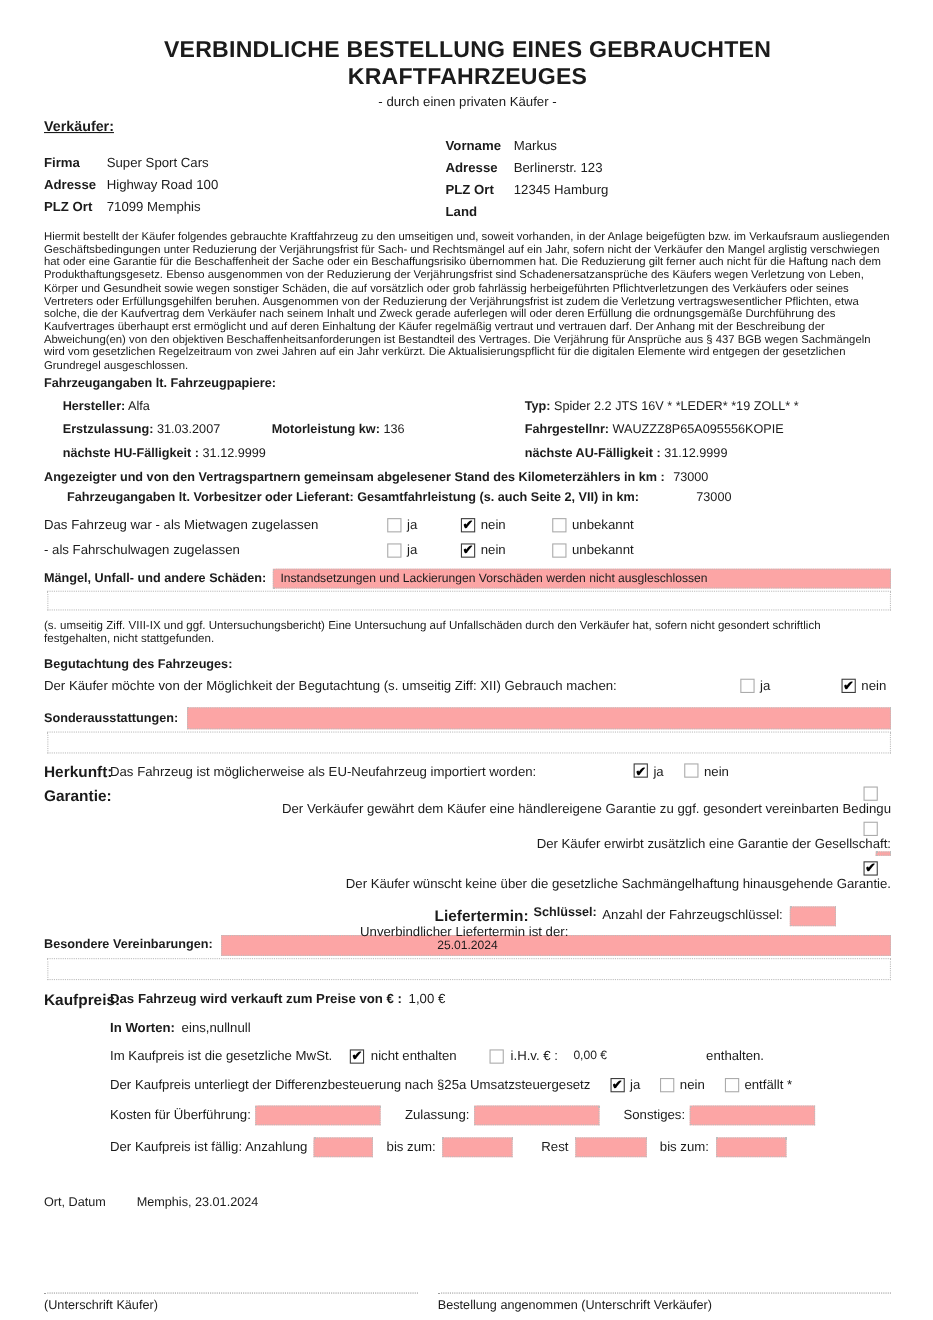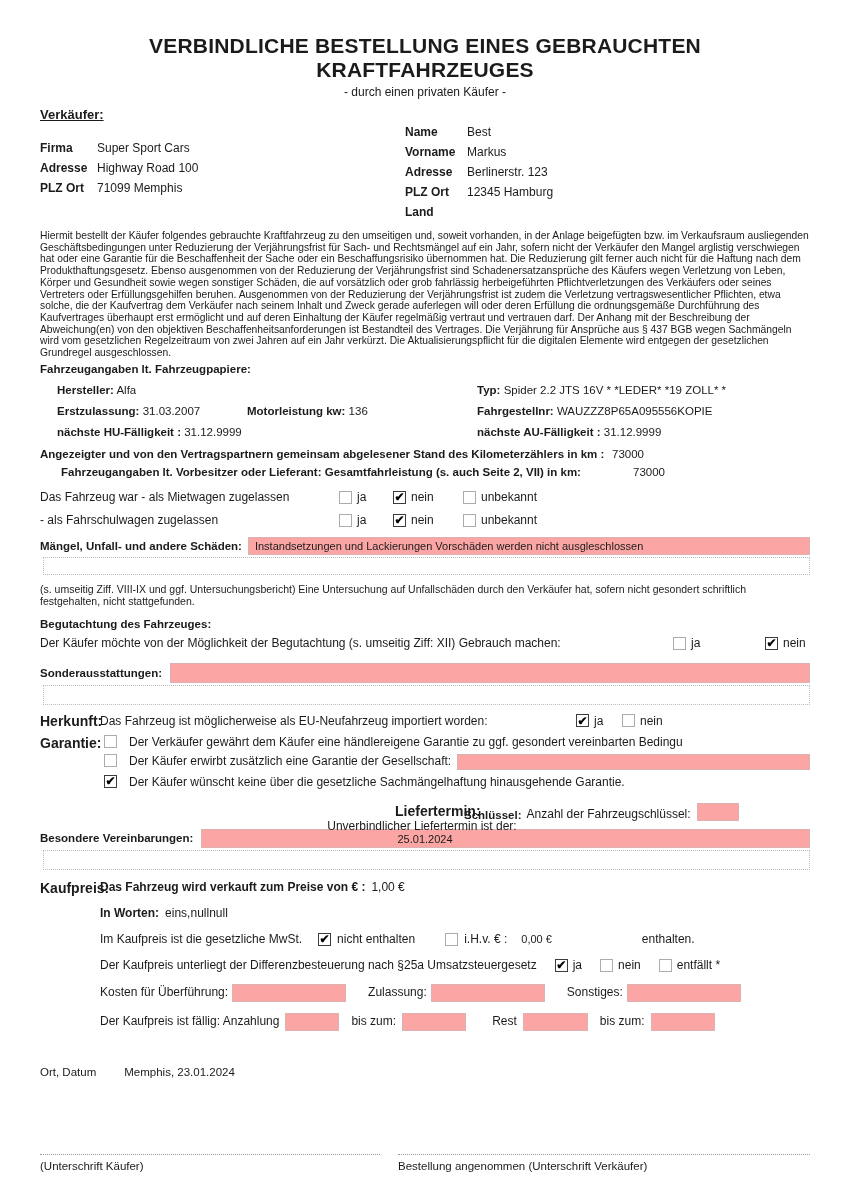--- a/index.html
+++ b/index.html
@@ -35,21 +35,21 @@
   .km-label { width: 572px; flex: none; white-space: nowrap; }
   .km-value { font-weight: normal; }
 
   .cb { width: 13px; height: 13px; border: 1px solid #ababab; background: #fff; flex: none;
         display: inline-flex; align-items: center; justify-content: center;
         font-size: 12px; font-weight: bold; line-height: 12px; color: #000; }
   .cb.checked { border-color: #3c3c3c; }
   .opt { display: inline-flex; align-items: center; }
   .opt .cb { margin-right: 5px; }
 
-  .cbrow { display: flex; align-items: center; font-size: 12px; line-height: 15px; }
+  .cbrow { display: flex; align-items: center; font-size: 12px; line-height: 15px; gap: 13px; }
   .cbrow.first { margin-top: 11px; }
   .cbrow.second2 { margin-top: 8px; }
   .cbrow-label { width: 299px; flex: none; }
   .cbrow .opt { margin-right: 0; }
   .cbrow .opt-ja { width: 54px; }
   .cbrow .opt-nein { width: 70px; }
 
   .inp { border: 1px dotted #bdbdbd; height: 18px; font-size: 11px; line-height: 15px; padding: 1px 6px; background: #fca5a5; }
   .maengel-row { display: flex; align-items: center; margin-top: 9px; font-size: 11.5px; }
   .maengel-label { font-weight: bold; white-space: nowrap; margin-right: 6px; }
@@ -68,28 +68,28 @@
   .sonder-row .inp { flex: 1; height: 20px; }
   .sonder-full { margin-left: 3px; margin-top: 2px; height: 20px; border: 1px dotted #bdbdbd; }
 
   .herkunft-row { display: flex; align-items: center; margin-top: 8px; font-size: 12px; }
   .side-label { font-weight: bold; width: 60px; flex: none; font-size: 14px; }
   .herkunft-text { width: 476px; flex: none; }
   .herkunft-row .opt-ja { width: 46px; }
 
   .garantie-block { display: flex; margin-top: 6px; font-size: 12px; }
   .garantie-rows { flex: 1; }
-  .g-row { display: flex; align-items: flex-start; margin-bottom: 5px; line-height: 14px; }
+  .g-row { display: flex; align-items: flex-end; margin-bottom: 5px; line-height: 14px; flex-direction: column; }
   .g-row .cb { margin-left: 4px; margin-right: 12px; }
   .g-row .inp { flex: 1; margin-left: 6px; height: 16px; }
 
   .liefer-row { position: relative; display: flex; align-items: center; margin-top: 9px; font-size: 12px; height: 20px; flex-direction: column; }
   .liefer-text { margin-right: 6px; }
   .liefer-date { font-size: 11px; }
-  .schluessel { position: absolute; left: 424px; display: flex; align-items: flex-end; }
+  .schluessel { position: absolute; left: 445px; display: flex; align-items: flex-start; }
   .schluessel .b { font-weight: bold; font-size: 11.5px; margin-right: 5px; }
   .schluessel .inp { width: 42px; margin-left: 6px; }
 
   .bes-row { display: flex; align-items: center; margin-top: 6px; font-size: 11.5px; }
   .bes-label { font-weight: bold; white-space: nowrap; margin-right: 8px; }
   .bes-row .inp { flex: 1; height: 19px; }
   .bes-full { margin-left: 3px; margin-top: 2px; height: 20px; border: 1px dotted #bdbdbd; }
 
   .kauf-block { display: flex; margin-top: 10px; font-size: 12px; }
   .kauf-content { flex: 1; }
@@ -139,24 +139,20 @@
         </div>
         <div class="pf-row">
           <span class="pf-label">PLZ Ort</span>
           <span class="pf-value">71099 Memphis</span>
         </div>
       </div>
     </div>
     <div class="party-right">
       <div class="party-fields">
         <div class="pf-row">
-          <span class="pf-label">Name</span>
-          <span class="pf-value">Best</span>
-        </div>
-        <div class="pf-row">
           <span class="pf-label">Vorname</span>
           <span class="pf-value">Markus</span>
         </div>
         <div class="pf-row">
           <span class="pf-label">Adresse</span>
           <span class="pf-value">Berlinerstr. 123</span>
         </div>
         <div class="pf-row">
           <span class="pf-label">PLZ Ort</span>
           <span class="pf-value">12345 Hamburg</span>

